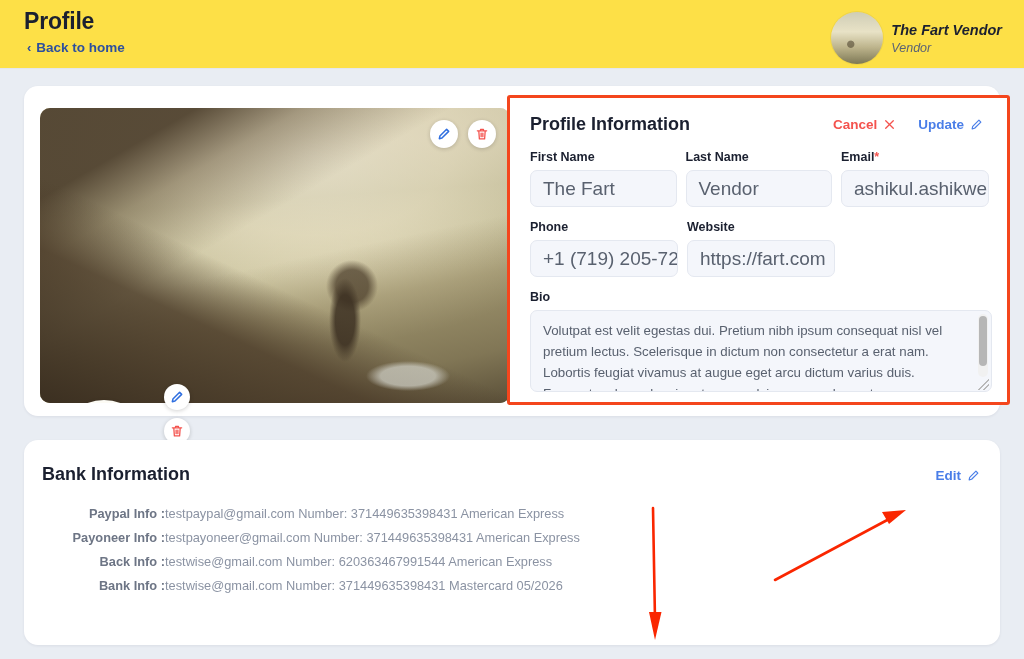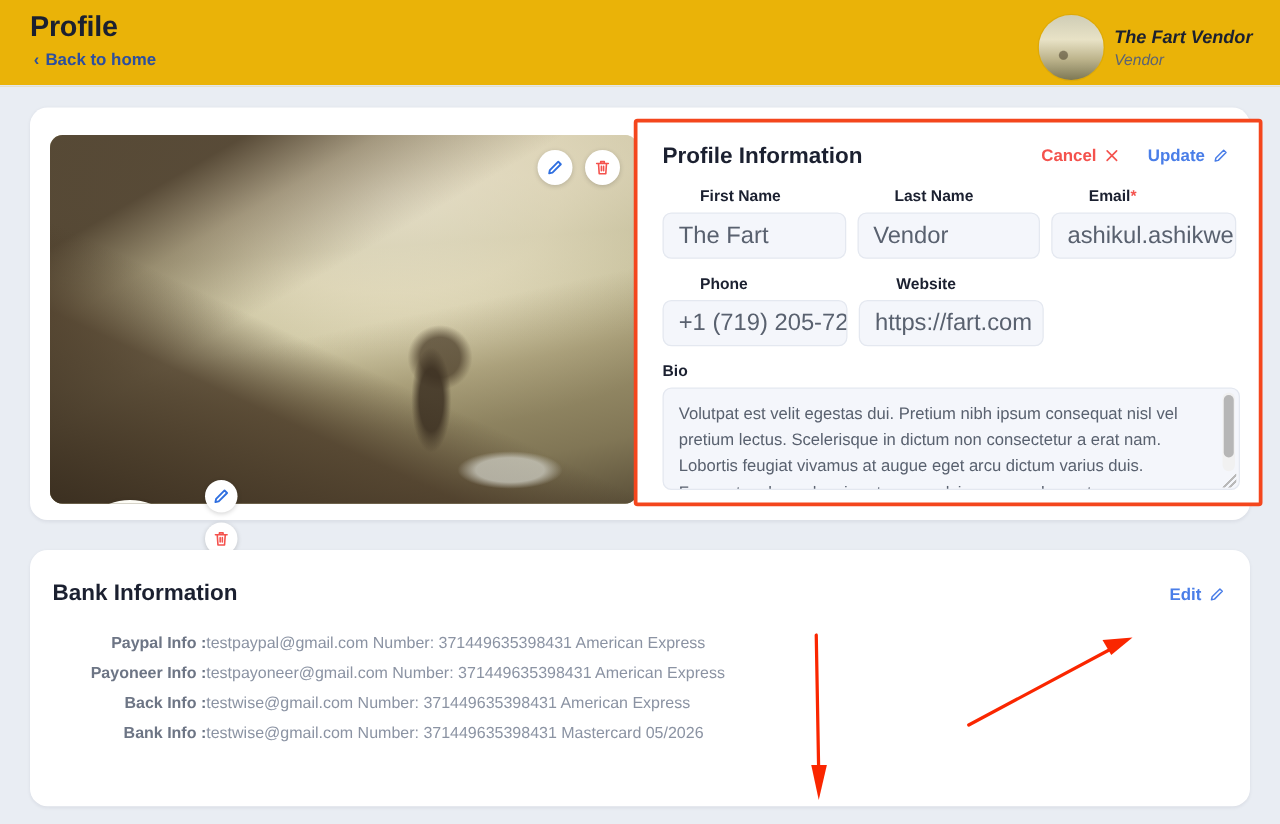--- a/index.html
+++ b/index.html
@@ -7,21 +7,21 @@
     width: 1024px; height: 659px;
     font-family: "Liberation Sans", sans-serif;
     background: #e9edf3;
     overflow: hidden;
   }
   .page { position: relative; width: 1024px; height: 659px; }
 
   
   .topbar {
     position: absolute; left: 0; top: 0; width: 1024px; height: 69px;
-    background: #eab308;
+    background: #fde047;
     display: flex; align-items: flex-start; justify-content: space-between;
     border-bottom: 1px solid #e3e7ee;
   }
   .topbar-left { padding: 8px 0 0 24px; }
   .page-title {
     font-size: 23px; font-weight: 600; color: #1b2030; letter-spacing: -0.2px;
   }
   .back-link {
     display: flex; align-items: center; gap: 5px;
     margin-top: 5px; margin-left: 3px;
@@ -123,21 +123,21 @@
     font-size: 13.5px; font-weight: 700; cursor: pointer;
   }
   .act.cancel { color: #f4524d; }
   .act.update { color: #4a7ee8; }
   .act svg { width: 13px; height: 13px; display: block; }
 
   .row { display: flex; gap: 9px; margin-bottom: 13px; }
   .field { display: flex; flex-direction: column; }
   .field.w1 { width: 148px; }
   .fld-label {
-    font-size: 12.5px; font-weight: 700; color: #1b2030; margin-bottom: 6px; margin-left: 30px;
+    font-size: 12.5px; font-weight: 700; color: #1b2030; margin-bottom: 6px;
   }
   .req { color: #f4524d; }
   .fld-input {
     height: 37px; border: 1px solid #e4e8f0; border-radius: 7px;
     background: #f4f6fb; color: #59616f; font-size: 19px;
     font-family: "Liberation Sans", sans-serif;
     padding: 0 12px; outline: none; width: 100%;
     white-space: nowrap; overflow: hidden; text-overflow: clip;
     line-height: 35px;
   }
@@ -313,21 +313,21 @@
       <div class="bank-row">
         <div class="bank-key">Paypal Info :</div>
         <div class="bank-val">testpaypal@gmail.com Number: 371449635398431 American Express</div>
       </div>
       <div class="bank-row">
         <div class="bank-key">Payoneer Info :</div>
         <div class="bank-val">testpayoneer@gmail.com Number: 371449635398431 American Express</div>
       </div>
       <div class="bank-row">
         <div class="bank-key">Back Info :</div>
-        <div class="bank-val">testwise@gmail.com Number: 371449635398431 American Express</div>
+        <div class="bank-val">testwise@gmail.com Number: 620363467991544 American Express</div>
       </div>
       <div class="bank-row">
         <div class="bank-key">Bank Info :</div>
         <div class="bank-val">testwise@gmail.com Number: 371449635398431 Mastercard 05/2026</div>
       </div>
     </div>
   </div>
 
   <svg class="annot" viewBox="0 0 1024 659">
     <g>

